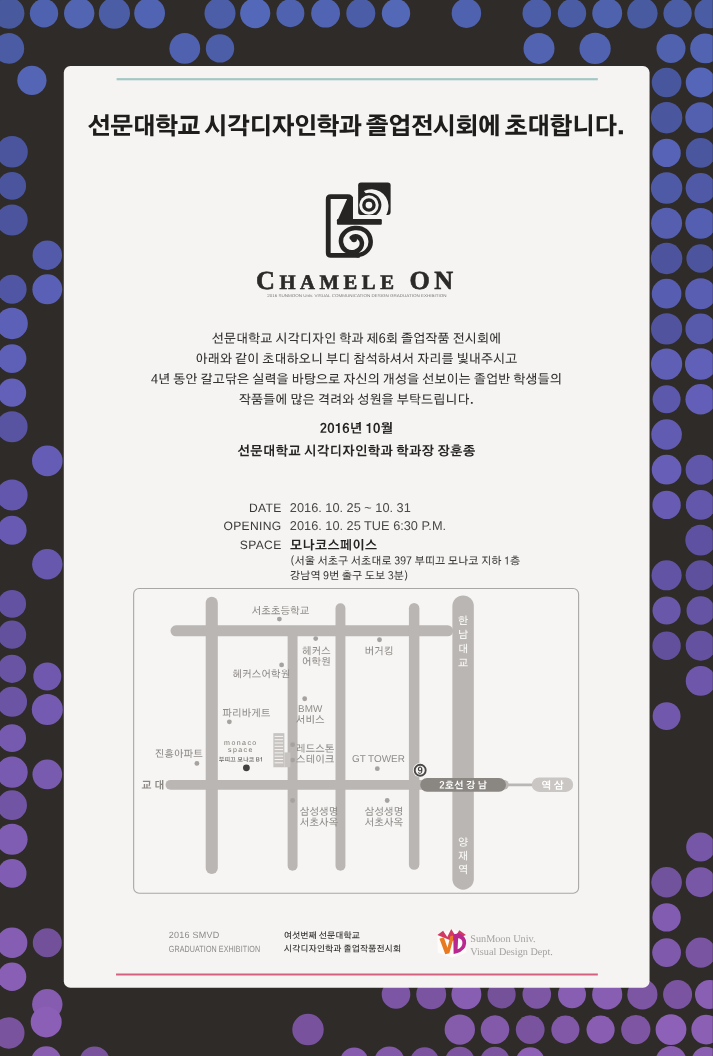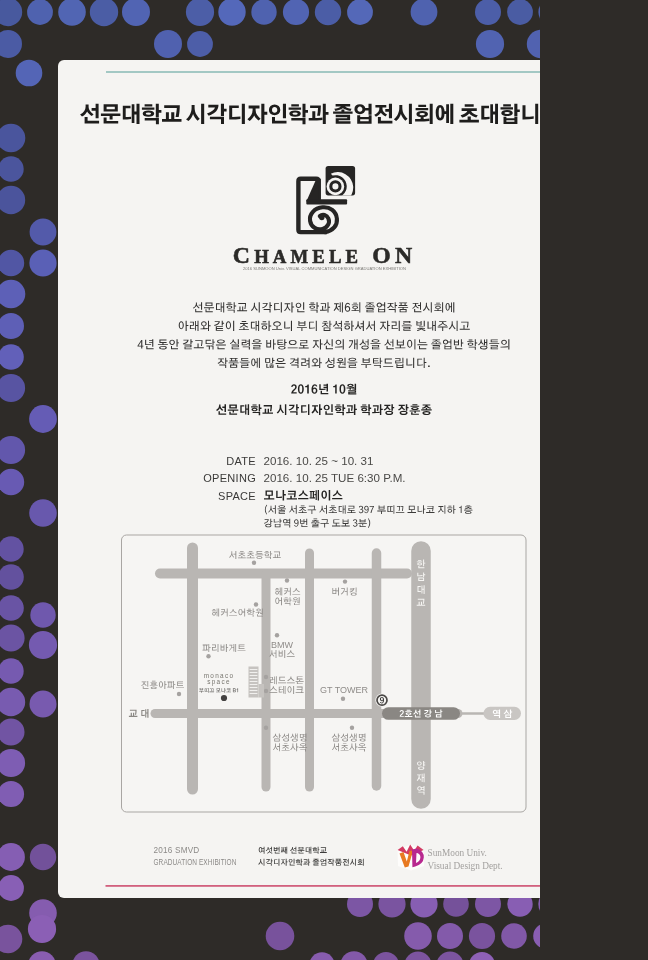--- a/index.html
+++ b/index.html
@@ -1,15 +1,15 @@
 <!DOCTYPE html>
 <html><head><meta charset="utf-8">
 <style>
 html,body{margin:0;padding:0;background:#2e2b28;}
-.page{position:relative;width:540px;height:960px;overflow:hidden;font-family:"Liberation Sans",sans-serif;}
+.page{position:relative;width:648px;height:960px;overflow:hidden;font-family:"Liberation Sans",sans-serif;}
 </style></head>
 <body>
 <div class="page">
 <svg width="648" height="960" viewBox="0 0 648 960">
 
 <rect x="0" y="0" width="648" height="960" fill="#2e2b28"></rect>
 
 <g>
 <circle cx="8" cy="12" r="14.2" fill="#48599e"></circle>
 <circle cx="40" cy="12" r="12.9" fill="#4f62af"></circle>

